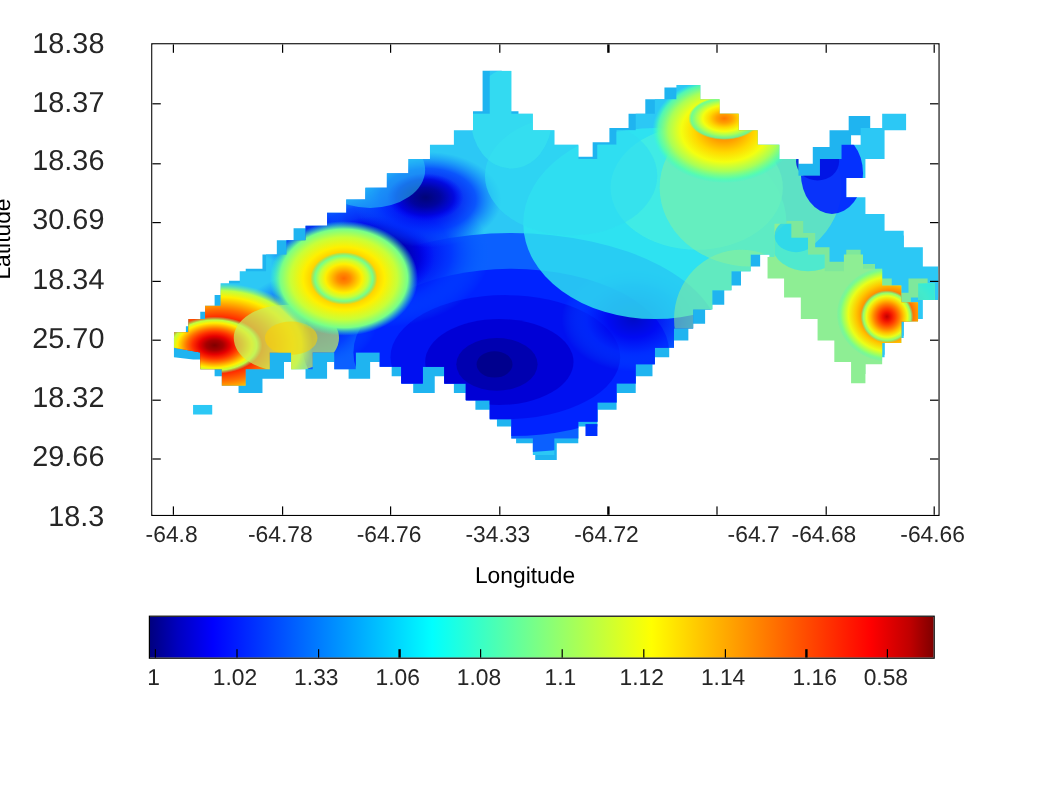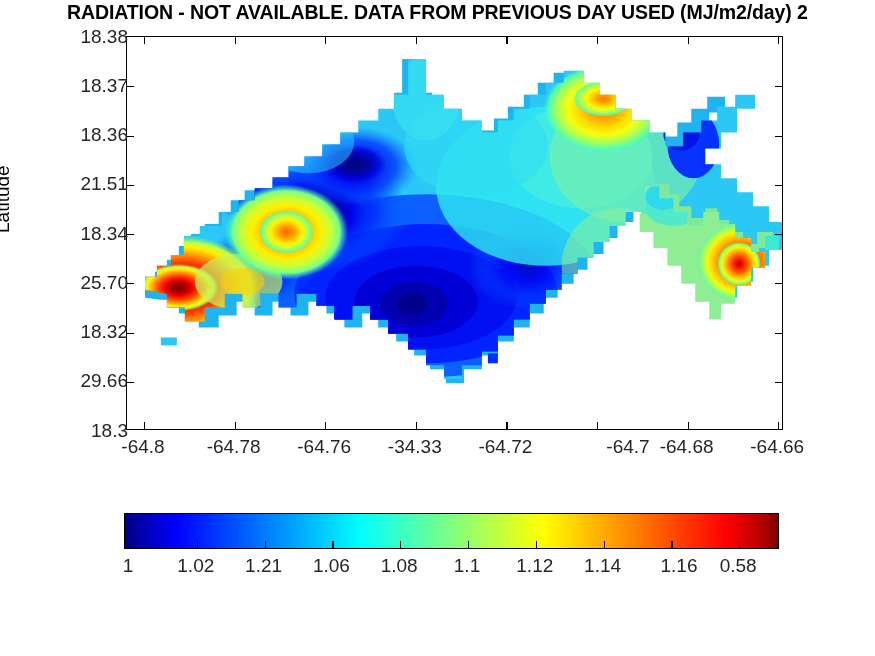--- a/index.html
+++ b/index.html
@@ -68,23 +68,23 @@
     background: #000;
   }
   .ytick { width: 7px; height: 1.2px; left: 0px; }
   .ytick-r { width: 7px; height: 1.2px; right: 0px; }
   .xtick { height: 7px; width: 1.2px; bottom: 0px; }
   .xtick-t { height: 7px; width: 1.2px; top: 0px; }
 
   
   .ylabel-txt {
     position: absolute;
-    right: 747px;
+    right: 788px;
     text-align: right;
-    font-size: 19px;
+    font-size: 24px;
     line-height: 19px;
     color: #262626;
     white-space: nowrap;
   }
   .xlabel-txt {
     position: absolute;
     top: 437px;
     font-size: 19px;
     line-height: 19px;
     color: #262626;
@@ -162,23 +162,20 @@
     color: #262626;
     white-space: nowrap;
     transform: translateX(-50%);
   }
 </style>
 </head>
 <body>
 
 <div id="figure">
 
-  <div id="title-clip">
-    <div id="chart-title" style="width: max-content; left: 67px;">RADIATION - NOT AVAILABLE.  DATA FROM PREVIOUS DAY USED (MJ/m2/day) 2</div>
-  </div>
 
   <div id="axes">
     <svg id="map-svg" viewBox="0 0 657 394" preserveAspectRatio="none">
       <defs>
 
         <radialGradient id="hs-west" cx="50%" cy="50%" r="50%">
           <stop offset="0%" stop-color="#7F0000"></stop>
           <stop offset="18%" stop-color="#A60000"></stop>
           <stop offset="32%" stop-color="#E60000"></stop>
           <stop offset="46%" stop-color="#FF3000"></stop>
@@ -436,56 +433,57 @@
     <div class="tick xtick-t" style="left:288.8px"></div>
     <div class="tick xtick-t" style="left:379.4px"></div>
     <div class="tick xtick-t" style="left:470px"></div>
     <div class="tick xtick-t" style="left:560.6px"></div>
     <div class="tick xtick-t" style="left:651.2px"></div>
   </div>
 
   <div class="ylabel-txt" style="top:27px">18.38</div>
   <div class="ylabel-txt" style="top:76px">18.37</div>
   <div class="ylabel-txt" style="top:125px">18.36</div>
-  <div class="ylabel-txt" style="top:174px">21.51</div>
+  <div class="ylabel-txt" style="top:174px">30.69</div>
   <div class="ylabel-txt" style="top:224px">18.34</div>
   <div class="ylabel-txt" style="top:273px">25.70</div>
   <div class="ylabel-txt" style="top:322px">18.32</div>
   <div class="ylabel-txt" style="top:371px">29.66</div>
   <div class="ylabel-txt" style="top:421px">18.3</div>
 
   <div class="xlabel-txt" style="left:143px">-64.8</div>
   <div class="xlabel-txt" style="left:233.6px">-64.78</div>
   <div class="xlabel-txt" style="left:324.2px">-64.76</div>
   <div class="xlabel-txt" style="left:414.8px">-34.33</div>
   <div class="xlabel-txt" style="left:505.4px">-64.72</div>
   <div class="xlabel-txt" style="left:628px">-64.7</div>
   <div class="xlabel-txt" style="left:686.6px">-64.68</div>
   <div class="xlabel-txt" style="left:777.2px">-64.66</div>
 
   <div id="ylabel-name">Latitude</div>
+  <div id="xlabel-name">Longitude</div>
 
   <div id="colorbar-wrap">
     <div id="colorbar">
       <div class="cbtick" style="left:4px"></div>
       <div class="cbtick" style="left:71.8px"></div>
       <div class="cbtick" style="left:139.6px"></div>
       <div class="cbtick" style="left:207.4px"></div>
       <div class="cbtick" style="left:275.2px"></div>
       <div class="cbtick" style="left:343px"></div>
       <div class="cbtick" style="left:410.8px"></div>
       <div class="cbtick" style="left:478.6px"></div>
       <div class="cbtick" style="left:546.4px"></div>
       <div class="cbtick" style="left:614.2px"></div>
     </div>
   </div>
 
   <div class="cblabel" style="left:128px">1</div>
   <div class="cblabel" style="left:195.8px">1.02</div>
-  <div class="cblabel" style="left:263.6px">1.21</div>
+  <div class="cblabel" style="left:263.6px">1.33</div>
   <div class="cblabel" style="left:331.4px">1.06</div>
   <div class="cblabel" style="left:399.2px">1.08</div>
   <div class="cblabel" style="left:467px">1.1</div>
   <div class="cblabel" style="left:534.8px">1.12</div>
   <div class="cblabel" style="left:602.6px">1.14</div>
   <div class="cblabel" style="left:679px">1.16</div>
   <div class="cblabel" style="left:738.2px">0.58</div>
 
 </div>
 

